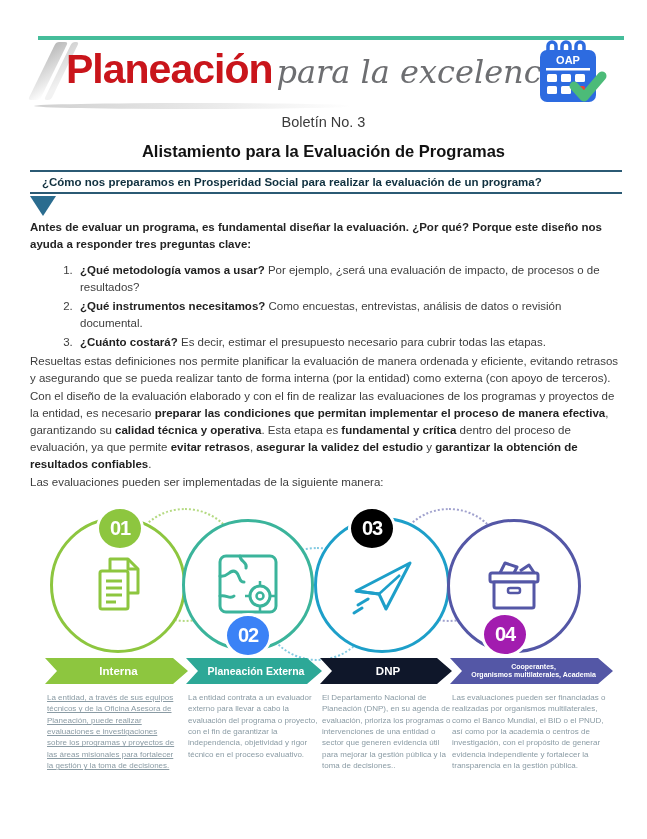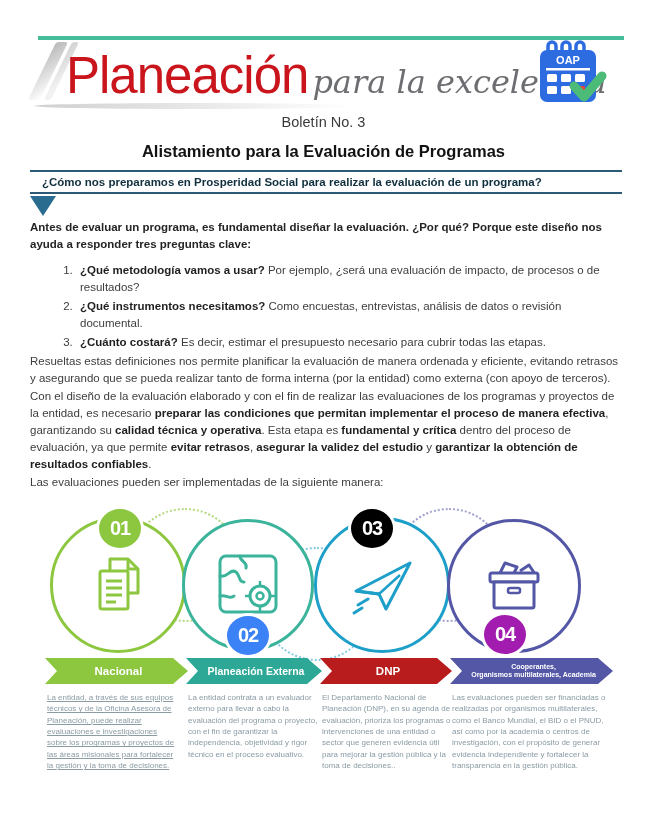--- a/index.html
+++ b/index.html
@@ -16,21 +16,21 @@
   .swoosh-a { position:absolute; left:8px; top:2px; width:12px; height:58px;
     background:linear-gradient(135deg,#b9b9b9 0%,#e9e9e9 70%,#ffffff 100%);
     transform:skewX(-26deg); border-radius:3px; }
   .swoosh-b { position:absolute; left:24px; top:2px; width:7px; height:58px;
     background:linear-gradient(135deg,#d2d2d2 0%,#f2f2f2 80%);
     transform:skewX(-26deg); border-radius:3px; }
   .header-shadow { position:absolute; left:0; bottom:-5px; width:320px; height:6px;
     background:linear-gradient(to right, rgba(120,120,120,.35), rgba(120,120,120,0));
     border-radius:50%; }
   .brand { position:absolute; left:32px; top:6px; white-space:nowrap; }
-  .brand-bold { font-size:51px; font-weight:400; letter-spacing:-1px; color:#c9151b; }
+  .brand-bold { font-size:41px; font-weight:700; letter-spacing:-1px; color:#c9151b; }
   .brand-script { font-family:"DejaVu Serif", serif; font-style:italic; font-size:32px; color:#6d6e71; margin-left:4px; }
   .calendar { position:absolute; right:14px; top:0px; width:86px; height:66px; }
 
   
   .bulletin-no { position:absolute; left:0; top:114px; width:647px; text-align:center;
     font-size:14.5px; color:#3a3a3a; }
   .main-title { position:absolute; left:0; top:142px; width:647px; text-align:center;
     font-size:16.5px; font-weight:bold; color:#121212; }
 
   
@@ -180,26 +180,26 @@
       <rect x="26" y="35" width="12" height="5" rx="2" fill="none" stroke="#5457a6" stroke-width="2.5"></rect>
     </svg>
   </div>
 
   <div class="badge" style="left:96px; top:11px; background:#8dc63f;">01</div>
   <div class="badge" style="left:224px; top:118px; background:#3b82f6;">02</div>
   <div class="badge" style="left:348px; top:11px; background:#000000;">03</div>
   <div class="badge" style="left:481px; top:117px; background:#a21caf;">04</div>
 
   <div class="arrow-banner big" style="left:45px; width:143px; background:#8dc63f;">
-    <span>Nacional</span>
+    <span>Interna</span>
   </div>
   <div class="arrow-banner big" style="left:186px; width:136px; background:#2da897; font-size:10.5px;">
     <span>Planeación Externa</span>
   </div>
-  <div class="arrow-banner big" style="left:320px; width:132px; background:#b91c1c;">
+  <div class="arrow-banner big" style="left:320px; width:132px; background:#0f172a;">
     <span>DNP</span>
   </div>
   <div class="arrow-banner" style="left:450px; width:163px; background:#5457a6;">
     <span class="banner4-line1">Cooperantes,</span>
     <span class="banner4-line2">Organismos multilaterales, Academia</span>
   </div>
 
   <div class="col-desc" style="left:47px; width:128px;text-decoration:underline;">La entidad, a través de sus equipos técnicos y de la Oficina Asesora de Planeación, puede realizar evaluaciones e investigaciones sobre los programas y proyectos de las áreas misionales para fortalecer la gestión y la toma de decisiones.</div>
   <div class="col-desc" style="left:188px; width:132px;">La entidad contrata a un evaluador externo para llevar a cabo la evaluación del programa o proyecto, con el fin de garantizar la independencia, objetividad y rigor técnico en el proceso evaluativo.</div>
   <div class="col-desc" style="left:322px; width:130px;">El Departamento Nacional de Planeación (DNP), en su agenda de evaluación, prioriza los programas o intervenciones de una entidad o sector que generen evidencia útil para mejorar la gestión pública y la toma de decisiones..</div>

